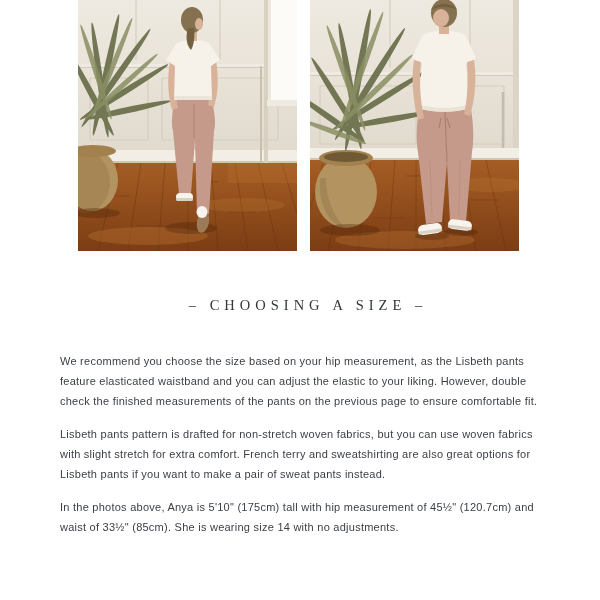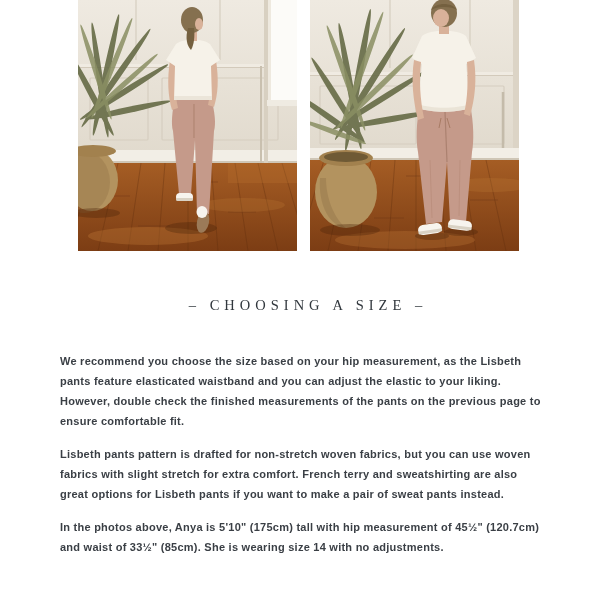--- a/index.html
+++ b/index.html
@@ -35,21 +35,20 @@
   .content{
     width:482px;
     margin:37px 58px 0 60px;
   }
   .content p{
     margin:0 0 13px 0;
     font-size:11px;
     line-height:20px;
     letter-spacing:0.25px;
     color:var(--body-text);
-    font-weight:bold;
   }
 </style>
 </head>
 <body>
 
 <div class="page">
 
   <div class="photos-row">
 
     <figure class="photo photo-left">

